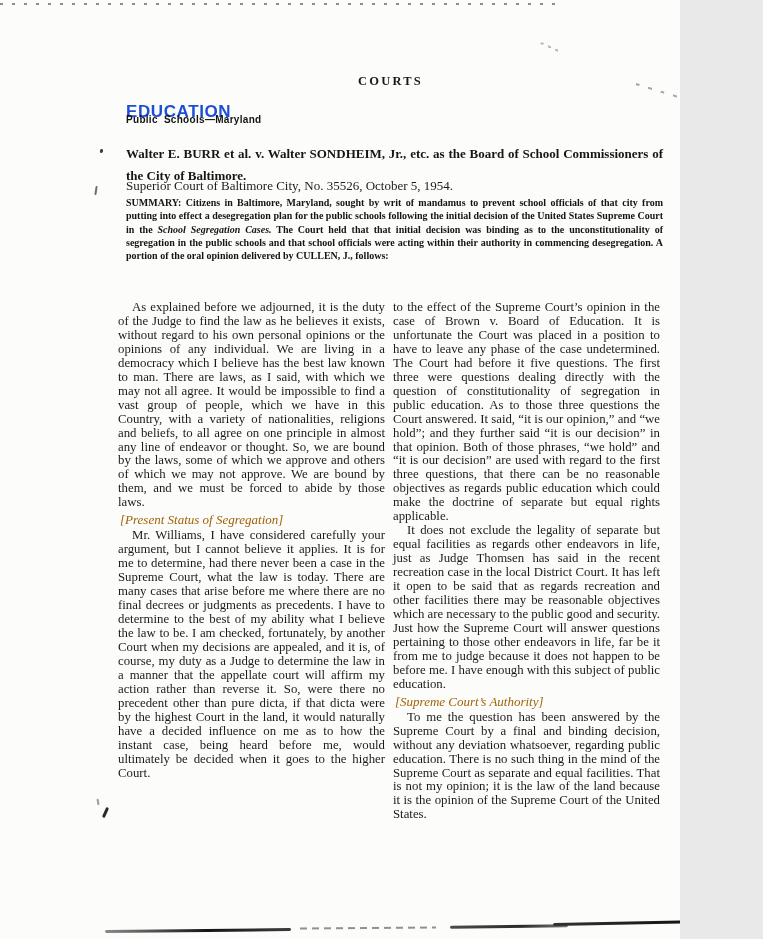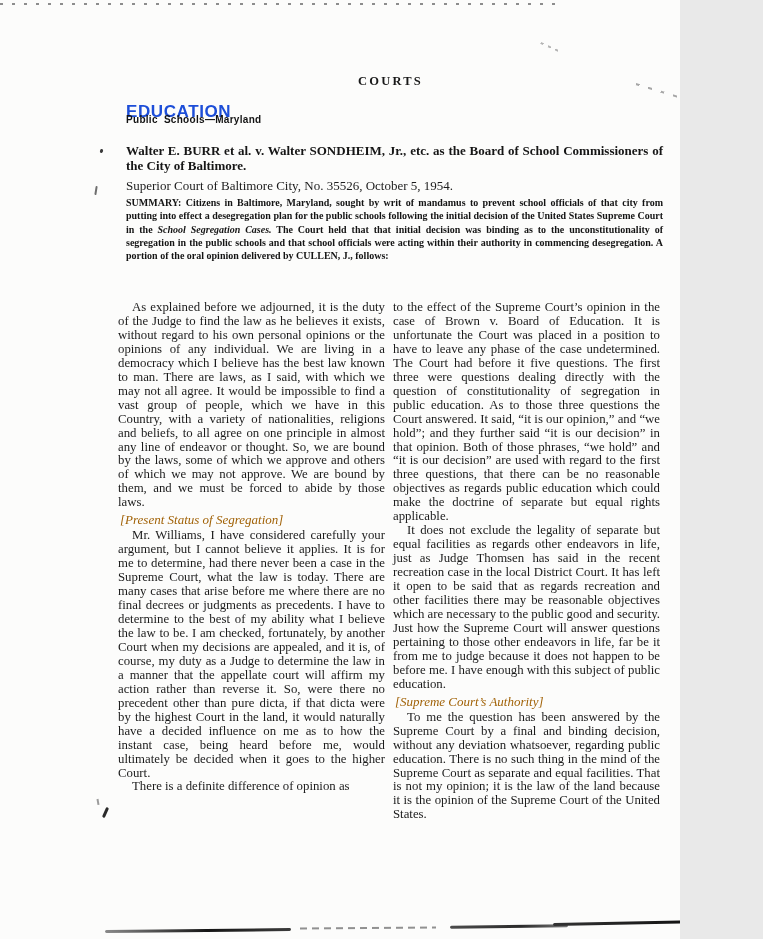--- a/index.html
+++ b/index.html
@@ -81,21 +81,21 @@
     font-family:"Liberation Sans","DejaVu Sans",sans-serif;
     font-weight:bold;font-size:17px;letter-spacing:0.6px;color:#1d4ed8;
   }
   .h-subsection{
     position:absolute;top:114px;left:126px;
     font-family:"Liberation Sans","DejaVu Sans",sans-serif;
     font-weight:bold;font-size:10px;letter-spacing:0.3px;word-spacing:3px;color:#131313;
   }
   .case-title{
     position:absolute;top:143px;left:126px;width:537px;
-    font-weight:bold;font-size:13px;line-height:15px;
+    font-weight:bold;font-size:13px;line-height:22px;
     text-align:justify;color:#161616;
   }
   .citation{
     position:absolute;top:178px;left:126px;width:537px;
     font-size:13px;color:#1c1c1c;
   }
   .summary{
     position:absolute;top:196px;left:126px;width:537px;
     font-weight:bold;font-size:10px;line-height:13.35px;
     text-align:justify;color:#141414;
@@ -142,21 +142,20 @@
   <div class="case-title">Walter E. BURR et al. v. Walter SONDHEIM, Jr., etc. as the Board of School Commissioners of the City of Baltimore.</div>
   <div class="citation">Superior Court of Baltimore City, No. 35526, October 5, 1954.</div>
 
   <div class="summary"><span>SUMMARY:</span><span> Citizens in Baltimore, Maryland, sought by writ of mandamus to prevent school officials of that city from putting into effect a desegregation plan for the public schools following the initial decision of the United States Supreme Court in the </span><span class="it">School Segregation Cases.</span><span> The Court held that that initial decision was binding as to the unconstitutionality of segregation in the public schools and that school officials were acting within their authority in commencing desegregation. A portion of the oral opinion delivered by CULLEN, J., follows:</span></div>
 
   <div class="columns">
     <div class="col">
       <p class="bp">As explained before we adjourned, it is the duty of the Judge to find the law as he believes it exists, without regard to his own personal opinions or the opinions of any individual. We are living in a democracy which I believe has the best law known to man. There are laws, as I said, with which we may not all agree. It would be impossible to find a vast group of people, which we have in this Country, with a variety of nationalities, religions and beliefs, to all agree on one principle in almost any line of endeavor or thought. So, we are bound by the laws, some of which we approve and others of which we may not approve. We are bound by them, and we must be forced to abide by those laws.</p>
       <p class="subhead">[Present Status of Segregation]</p>
       <p class="bp">Mr. Williams, I have considered carefully your argument, but I cannot believe it applies. It is for me to determine, had there never been a case in the Supreme Court, what the law is today. There are many cases that arise before me where there are no final decrees or judgments as precedents. I have to determine to the best of my ability what I believe the law to be. I am checked, fortunately, by another Court when my decisions are appealed, and it is, of course, my duty as a Judge to determine the law in a manner that the appellate court will affirm my action rather than reverse it. So, were there no precedent other than pure dicta, if that dicta were by the highest Court in the land, it would naturally have a decided influence on me as to how the instant case, being heard before me, would ultimately be decided when it goes to the higher Court.</p>
-      <p class="bp">There is a definite difference of opinion as</p>
     </div>
     <div class="col">
       <p class="bp noind">to the effect of the Supreme Court’s opinion in the case of Brown v. Board of Education. It is unfortunate the Court was placed in a position to have to leave any phase of the case undetermined. The Court had before it five questions. The first three were questions dealing directly with the question of constitutionality of segregation in public education. As to those three questions the Court answered. It said, “it is our opinion,” and “we hold”; and they further said “it is our decision” in that opinion. Both of those phrases, “we hold” and “it is our decision” are used with regard to the first three questions, that there can be no reasonable objectives as regards public education which could make the doctrine of separate but equal rights applicable.</p>
       <p class="bp">It does not exclude the legality of separate but equal facilities as regards other endeavors in life, just as Judge Thomsen has said in the recent recreation case in the local District Court. It has left it open to be said that as regards recreation and other facilities there may be reasonable objectives which are necessary to the public good and security. Just how the Supreme Court will answer questions pertaining to those other endeavors in life, far be it from me to judge because it does not happen to be before me. I have enough with this subject of public education.</p>
       <p class="subhead">[Supreme Court’s Authority]</p>
       <p class="bp">To me the question has been answered by the Supreme Court by a final and binding decision, without any deviation whatsoever, regarding public education. There is no such thing in the mind of the Supreme Court as separate and equal facilities. That is not my opinion; it is the law of the land because it is the opinion of the Supreme Court of the United States.</p>
     </div>
   </div>
 
 </div>

